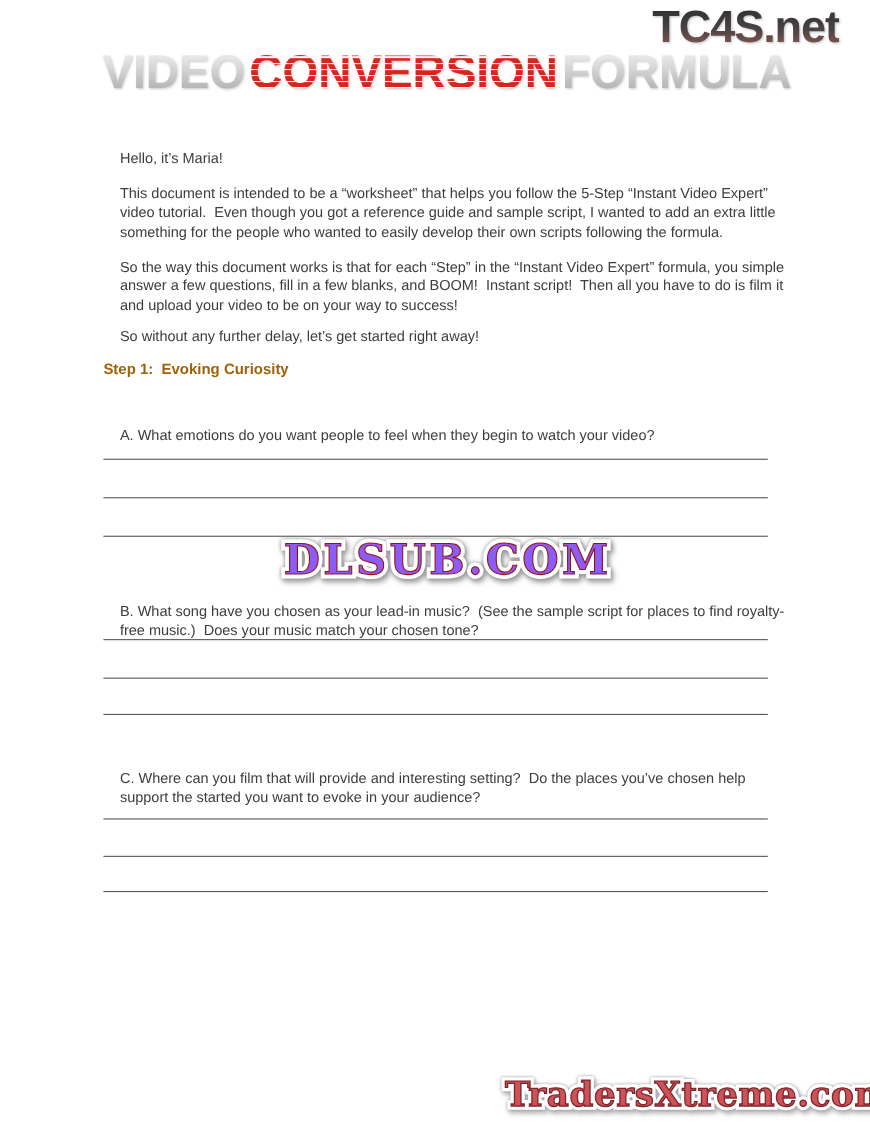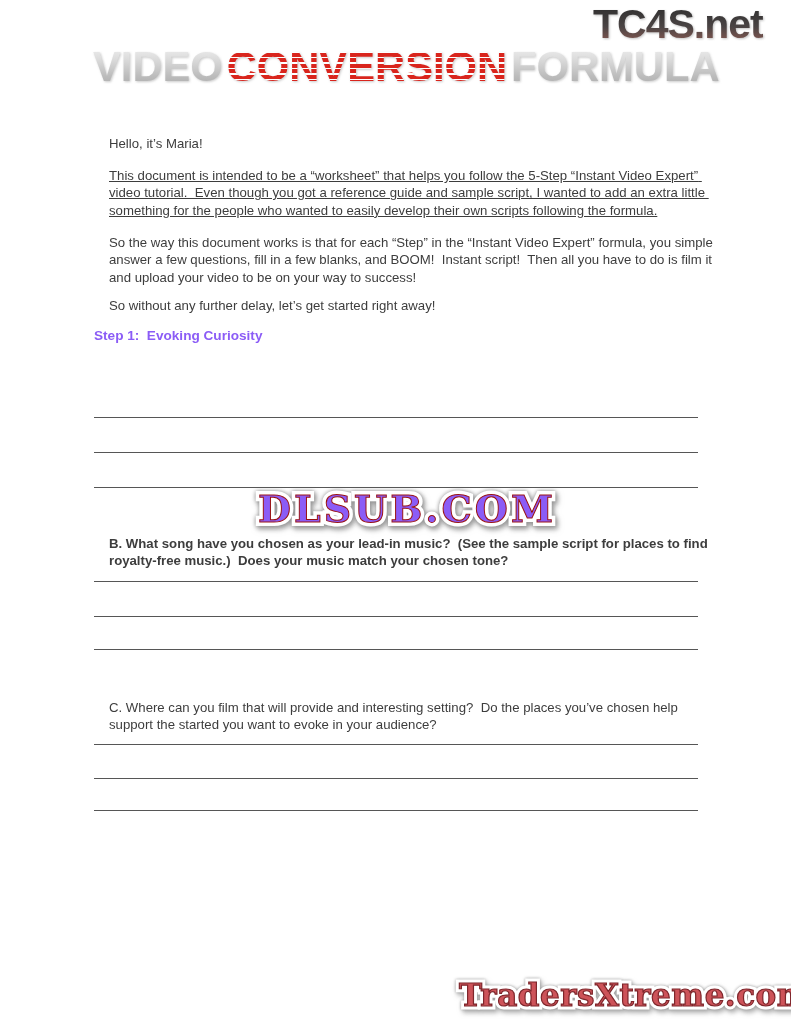--- a/index.html
+++ b/index.html
@@ -62,34 +62,34 @@
     position: absolute;
     left: 94px;
     width: 604px;
     margin: 15px;
     font-size: 13.2px;
     line-height: 17.4px;
     white-space: pre-wrap;
     color: #3d3d3d;
   }
   .greeting { top: 120px; }
-  .p1 { top: 152px; text-decoration: underline; }
+  .p1 { top: 152px; }
   .p2 { top: 219px; }
   .p3 { top: 282px; }
   .step {
     position: absolute;
     left: 94px; top: 328px;
     margin: 0;
     font-size: 13.6px;
     font-weight: bold;
     white-space: pre-wrap;
-    color: #8b5cf6;
+    color: #a16207;
   }
   .qa { top: 372px; }
-  .qb { top: 520px; font-weight: bold; }
+  .qb { top: 532px; }
   .qc { top: 684px; }
 
   
   .rule {
     position: absolute;
     left: 94px;
     width: 604px;
     height: 0;
     border-top: 1.5px solid #565656;
   }
@@ -163,20 +163,21 @@
   <p class="txt greeting">Hello, it’s Maria!</p>
 
   <p class="txt p1">This document is intended to be a “worksheet” that helps you follow the 5-Step “Instant Video Expert” video tutorial.  Even though you got a reference guide and sample script, I wanted to add an extra little something for the people who wanted to easily develop their own scripts following the formula.</p>
 
   <p class="txt p2">So the way this document works is that for each “Step” in the “Instant Video Expert” formula, you simple answer a few questions, fill in a few blanks, and BOOM!  Instant script!  Then all you have to do is film it and upload your video to be on your way to success!</p>
 
   <p class="txt p3">So without any further delay, let’s get started right away!</p>
 
   <h2 class="step">Step 1:  Evoking Curiosity</h2>
 
+  <p class="txt qa">A. What emotions do you want people to feel when they begin to watch your video?</p>
 
   <div class="rule r-a1"></div>
   <div class="rule r-a2"></div>
   <div class="rule r-a3"></div>
 
   <div class="watermark" data-text="DLSUB.COM">DLSUB.COM</div>
 
   <p class="txt qb">B. What song have you chosen as your lead-in music?  (See the sample script for places to find royalty-free music.)  Does your music match your chosen tone?</p>
 
   <div class="rule r-b1"></div>

